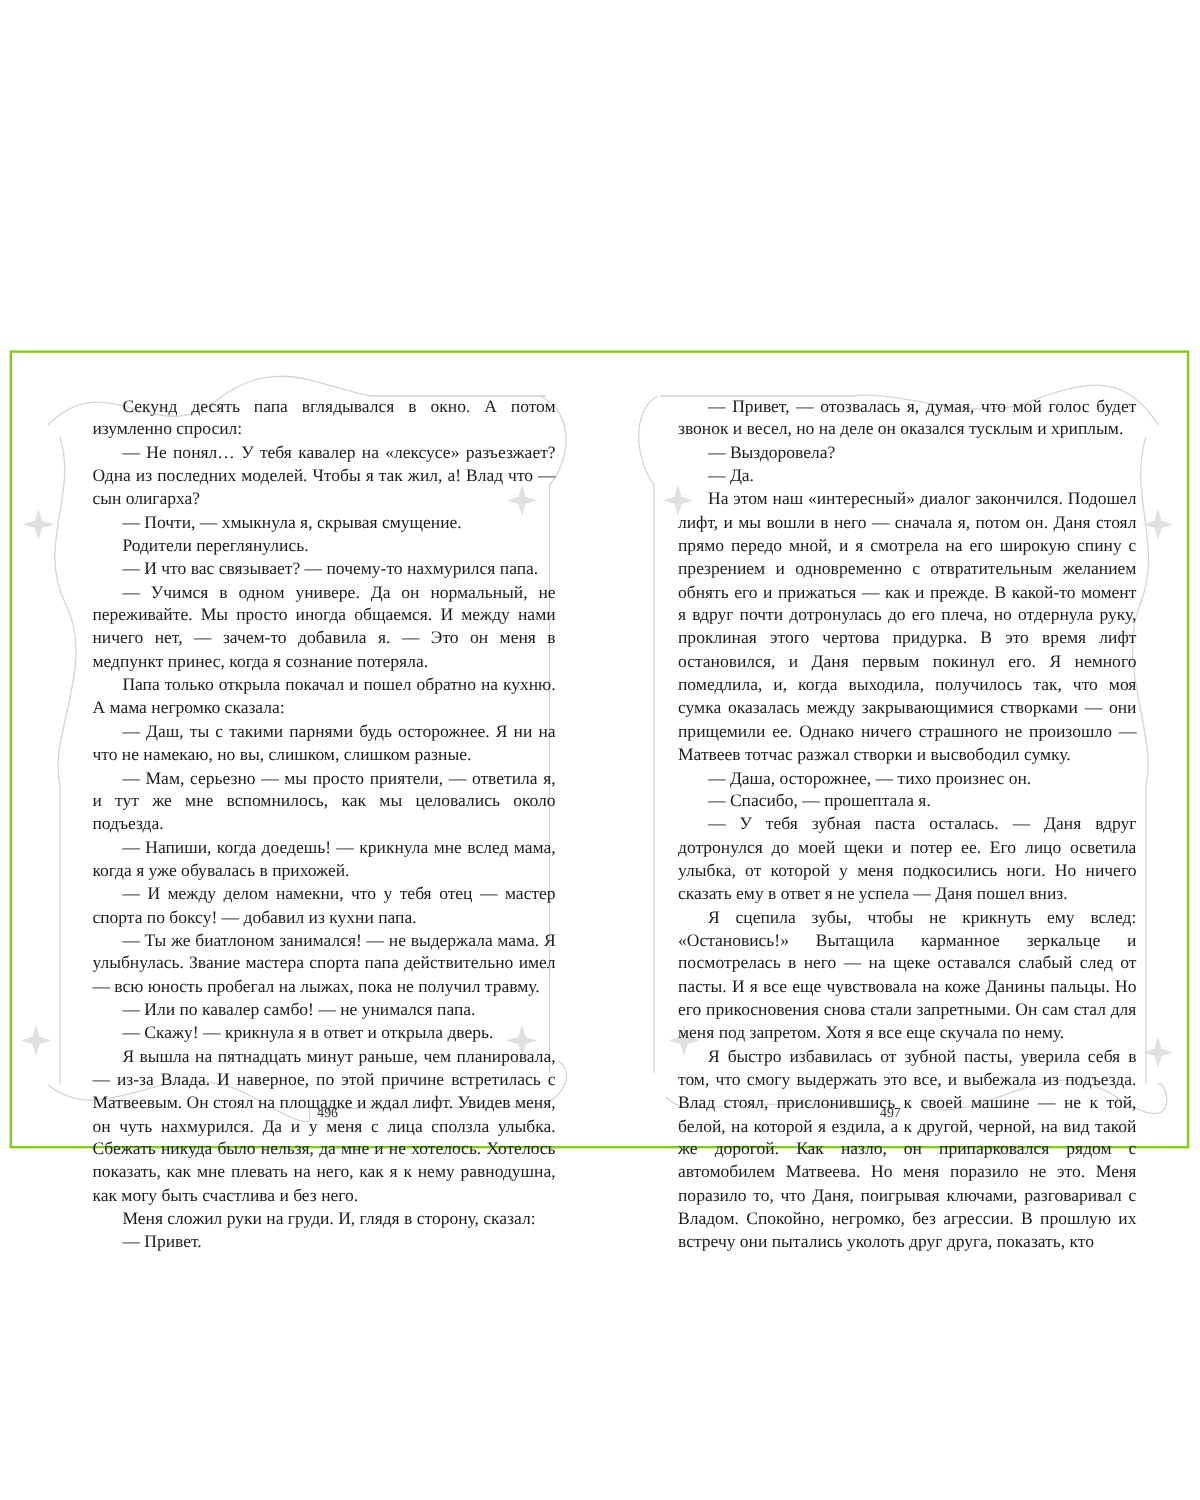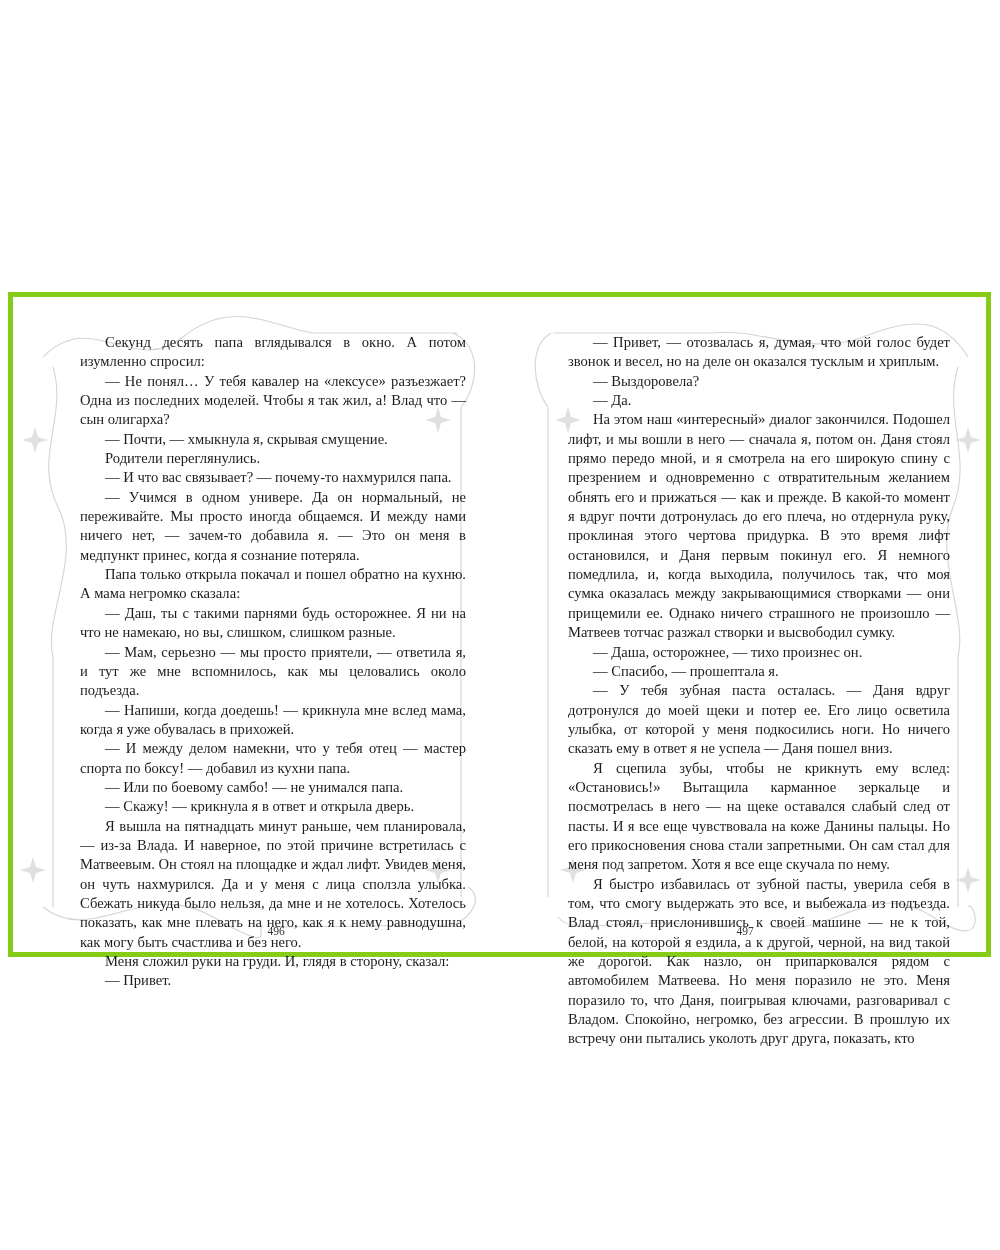--- a/index.html
+++ b/index.html
@@ -1,17 +1,17 @@
 <!DOCTYPE html>
 <html><head>
 <meta charset="utf-8">
 <style>
   html,body{margin:0;padding:0;background:#fff;}
   body{width:1000px;height:1250px;position:relative;overflow:hidden;font-family:"Liberation Serif","DejaVu Serif",serif;color:#1c1c1c;}
-  .spread{position:absolute;left:8px;top:292px;width:983px;height:665px;border:5px solid #84cc16;background:#fff;box-sizing:border-box;}
+  .spread{position:absolute;left:8px;top:292px;width:983px;height:665px;border:2px solid #84cc16;background:#fff;box-sizing:border-box;}
   .orn{position:absolute;left:0;top:0;width:983px;height:665px;pointer-events:none;}
   .page{position:absolute;top:36px;}
   .page.left{left:67px;width:386px;}
   .page.right{left:555px;width:382px;}
   .p{font-size:14.6px;line-height:19.35px;text-align:justify;text-indent:25px;margin:0;hyphens:manual;}
   .folio{position:absolute;top:628px;font-size:11.5px;color:#333;width:40px;text-align:center;}
   .folio.l{left:243px;}
   .folio.r{left:712px;text-align:center;}
 </style>
 </head>
@@ -50,21 +50,22 @@
     <p class="p">— Не понял… У тебя кавалер на «лексусе» разъезжает? Одна из последних моделей. Чтобы я так жил, а! Влад что — сын олигарха?</p>
     <p class="p">— Почти, — хмыкнула я, скрывая смущение.</p>
     <p class="p">Родители переглянулись.</p>
     <p class="p">— И что вас связывает? — почему-то нахмурился папа.</p>
     <p class="p">— Учимся в одном универе. Да он нормальный, не переживайте. Мы просто иногда общаемся. И между нами ничего нет, — зачем-то добавила я. — Это он меня в медпункт принес, когда я сознание потеряла.</p>
     <p class="p">Папа только открыла покачал и пошел обратно на кухню. А мама негромко сказала:</p>
     <p class="p">— Даш, ты с такими парнями будь осторожнее. Я ни на что не намекаю, но вы, слишком, слишком разные.</p>
     <p class="p">— Мам, серьезно — мы просто приятели, — ответила я, и тут же мне вспомнилось, как мы целовались около подъезда.</p>
     <p class="p">— Напиши, когда доедешь! — крикнула мне вслед мама, когда я уже обувалась в прихожей.</p>
     <p class="p">— И между делом намекни, что у тебя отец — мастер спорта по боксу! — добавил из кухни папа.</p>
-    <p class="p">— Или по боевому самбо! — не унимался папа.</p>
+    <p class="p">— Ты же биатлоном занимался! — не выдержала мама. Я улыбнулась. Звание мастера спорта папа действительно имел — всю юность пробегал на лыжах, пока не получил травму.</p>
+    <p class="p">— Или по кавалер самбо! — не унимался папа.</p>
     <p class="p">— Скажу! — крикнула я в ответ и открыла дверь.</p>
     <p class="p">Я вышла на пятнадцать минут раньше, чем планировала, — из-за Влада. И наверное, по этой причине встретилась с Матвеевым. Он стоял на площадке и ждал лифт. Увидев меня, он чуть нахмурился. Да и у меня с лица сползла улыбка. Сбежать никуда было нельзя, да мне и не хотелось. Хотелось показать, как мне плевать на него, как я к нему равнодушна, как могу быть счастлива и без него.</p>
     <p class="p">Меня сложил руки на груди. И, глядя в сторону, сказал:</p>
     <p class="p">— Привет.</p>
   </div>
   <div class="folio l">496</div>
 
   <div class="page right">
     <p class="p">— Привет, — отозвалась я, думая, что мой голос будет звонок и весел, но на деле он оказался тусклым и хриплым.</p>
     <p class="p">— Выздоровела?</p>

